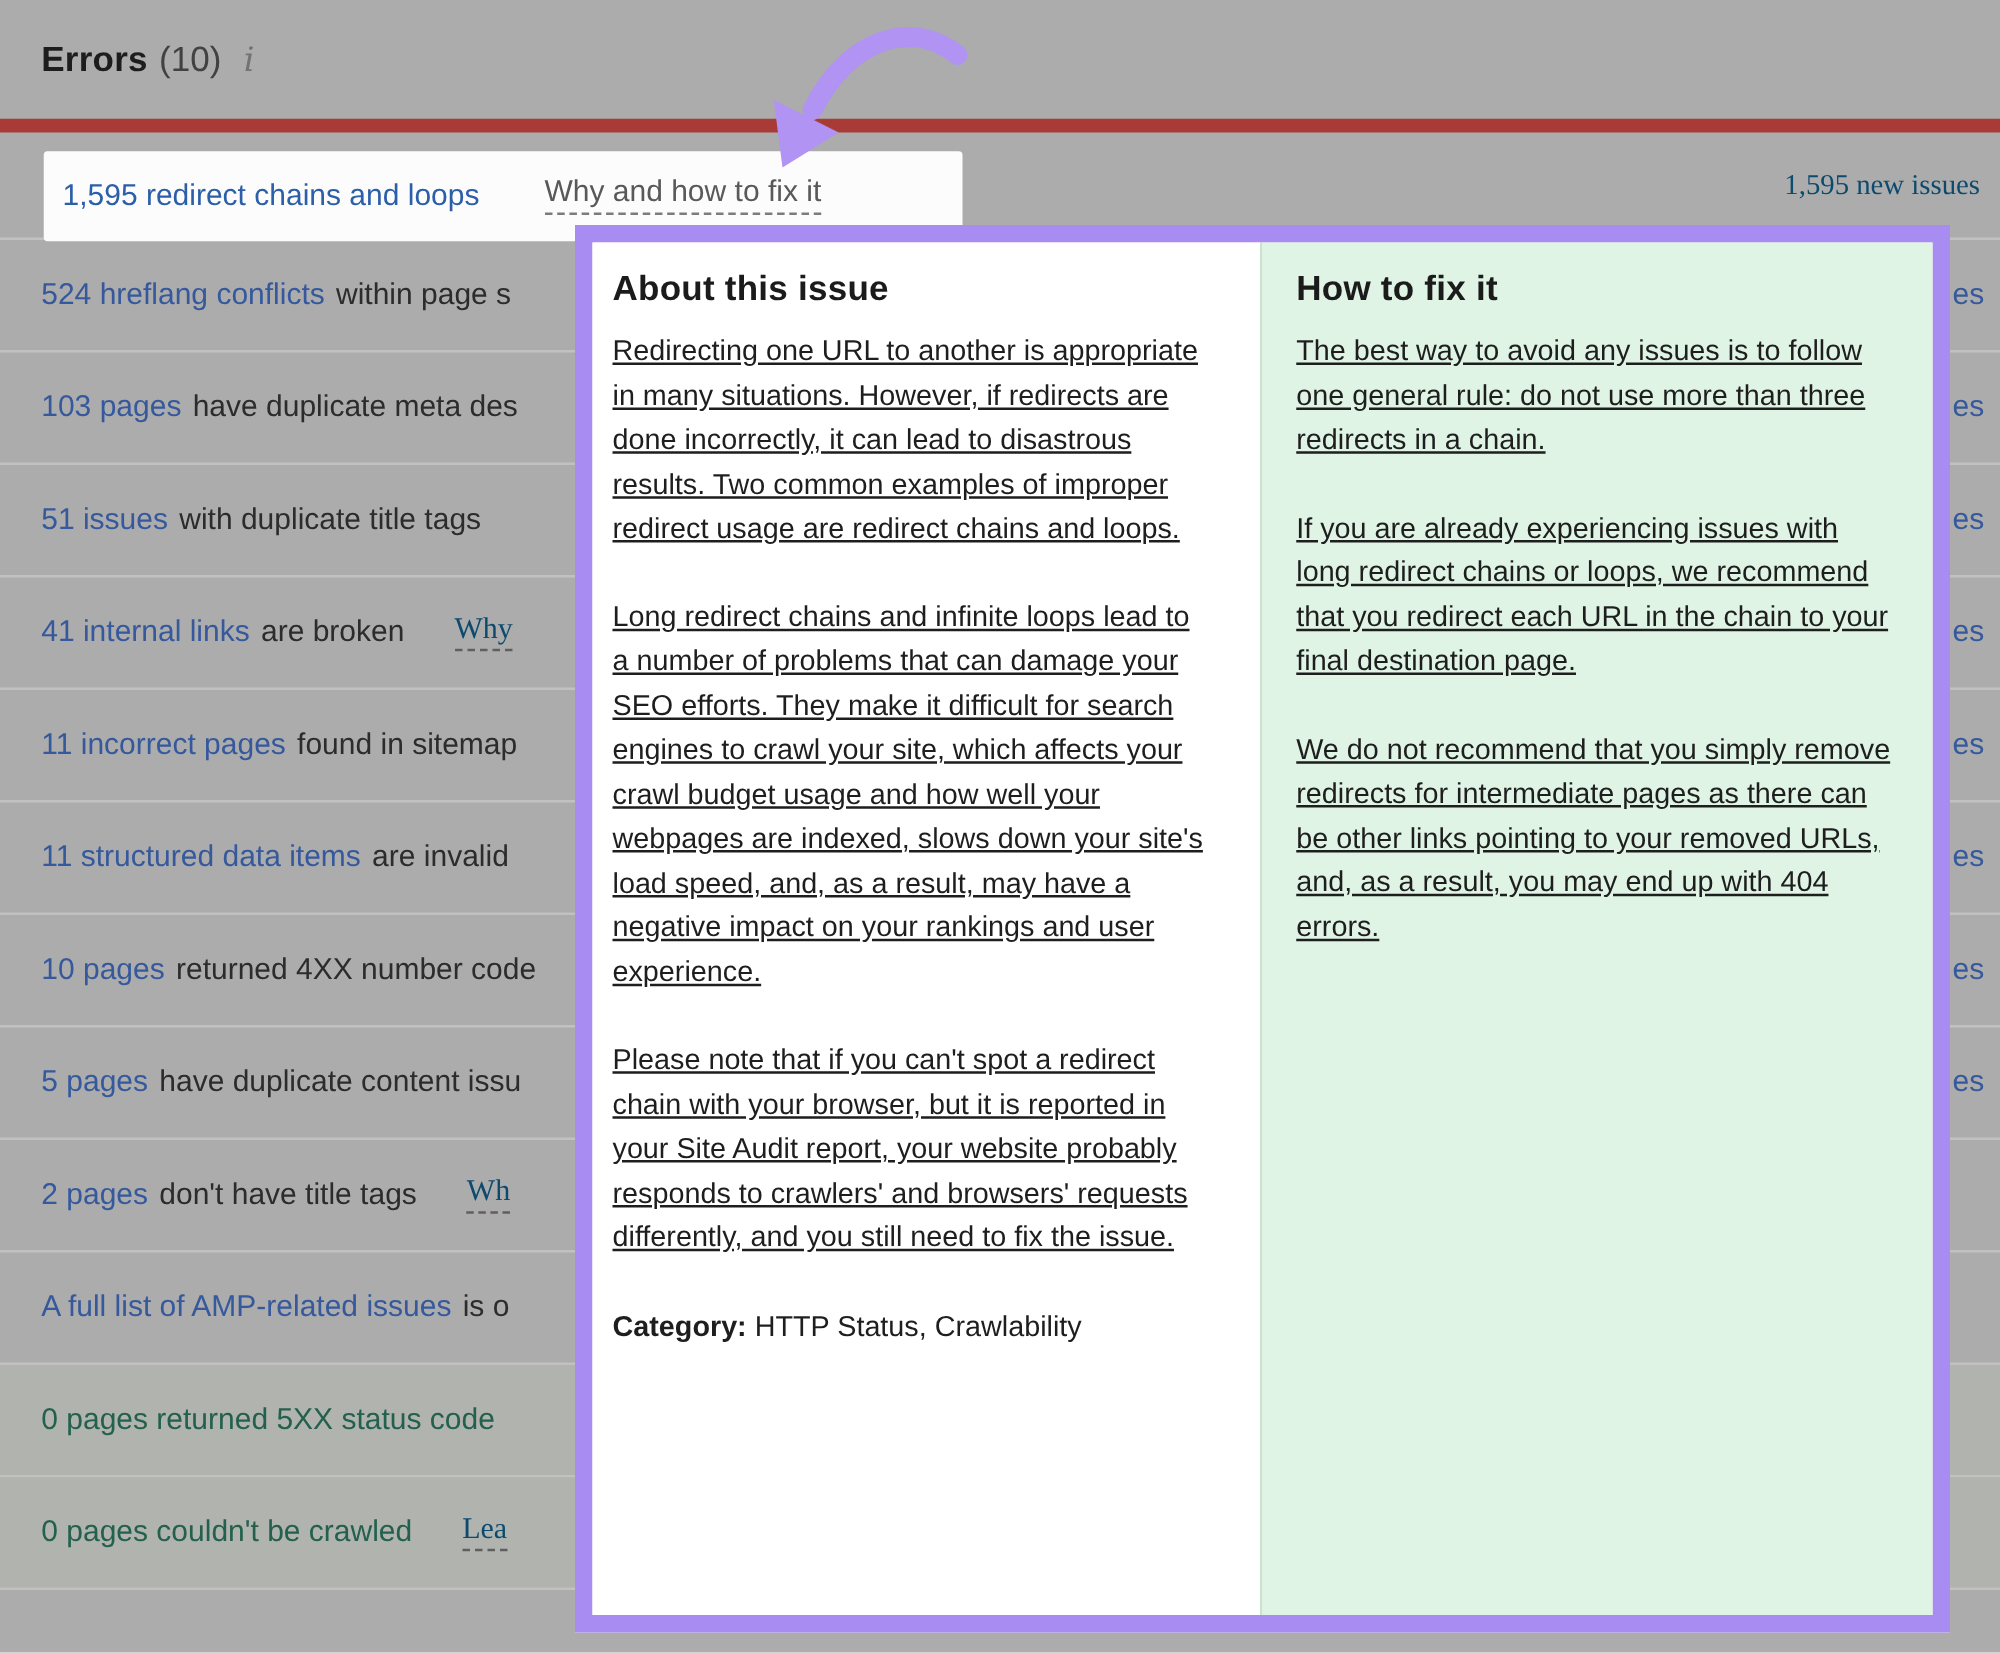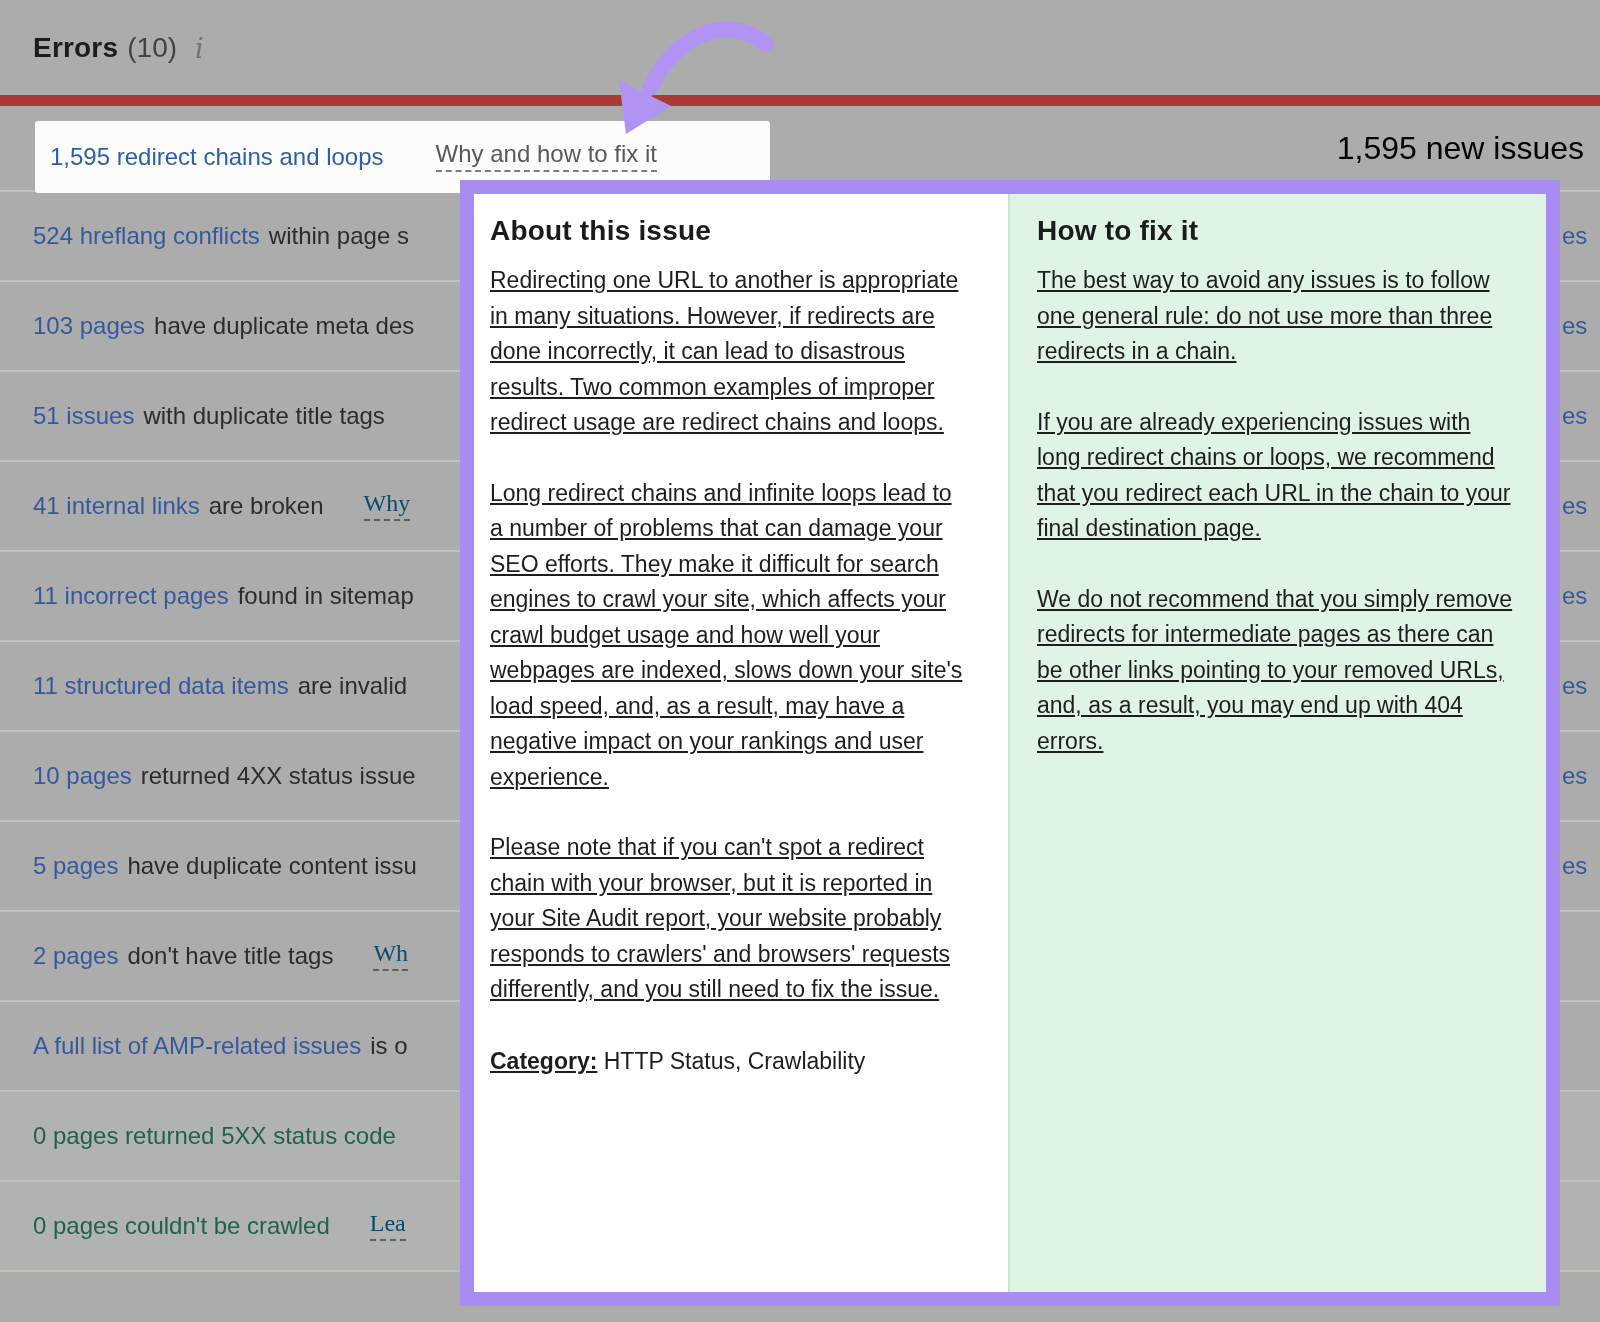--- a/index.html
+++ b/index.html
@@ -61,21 +61,21 @@
     padding:0 15px;box-sizing:border-box;
     font-size:24px;white-space:nowrap;
   }
   .spotlight .lnk-bright{color:#2c5fa9;}
   .why-bright{
     color:#595959;margin-left:52px;
     border-bottom:2px dashed #7c7c7c;padding-bottom:4px;line-height:1;
   }
   .new-issues{
     position:absolute;right:16px;top:50%;transform:translateY(-50%);
-    color:#000000;font-size:32px;
+    color:#0c4a6e;font-size:23px;font-family:Liberation Serif, serif;
   }
 
   
   .popup{
     position:absolute;left:460px;top:180px;
     width:1100px;height:1126px;box-sizing:border-box;
     border:14px solid #a98cf2;
     background:#ffffff;
     display:flex;
     z-index:5;
@@ -95,21 +95,21 @@
     font-size:28px;font-weight:700;color:#1b1b1b;
     margin:0 0 16px 0;letter-spacing:.2px;
   }
   .pop-p{
     font-size:23px;line-height:35.5px;color:#1e1e1e;
     margin:0 0 35px 0;
     text-decoration:underline;
   }
   .pop-p:last-child{margin-bottom:0;}
   .category{font-size:23px;line-height:35.5px;color:#1e1e1e;margin-top:36px;}
-  .category b{font-weight:700;text-decoration:underline;}
+  .category b{font-weight:700;}
 
   
   .arrow-svg{position:absolute;left:0;top:0;z-index:9;pointer-events:none;}
 </style>
 </head>
 <body>
 
 <div class="page">
 
   <div class="hdr">
@@ -153,21 +153,21 @@
     <span class="rest">found in sitemap</span>
     <span class="es-frag">es</span>
   </div>
   <div class="row">
     <span class="lnk">11 structured data items</span>
     <span class="rest">are invalid</span>
     <span class="es-frag">es</span>
   </div>
   <div class="row">
     <span class="lnk">10 pages</span>
-    <span class="rest">returned 4XX status issue</span>
+    <span class="rest">returned 4XX number code</span>
     <span class="es-frag">es</span>
   </div>
   <div class="row">
     <span class="lnk">5 pages</span>
     <span class="rest">have duplicate content issu</span>
     <span class="es-frag">es</span>
   </div>
   <div class="row">
     <span class="lnk">2 pages</span>
     <span class="rest">don't have title tags</span>

